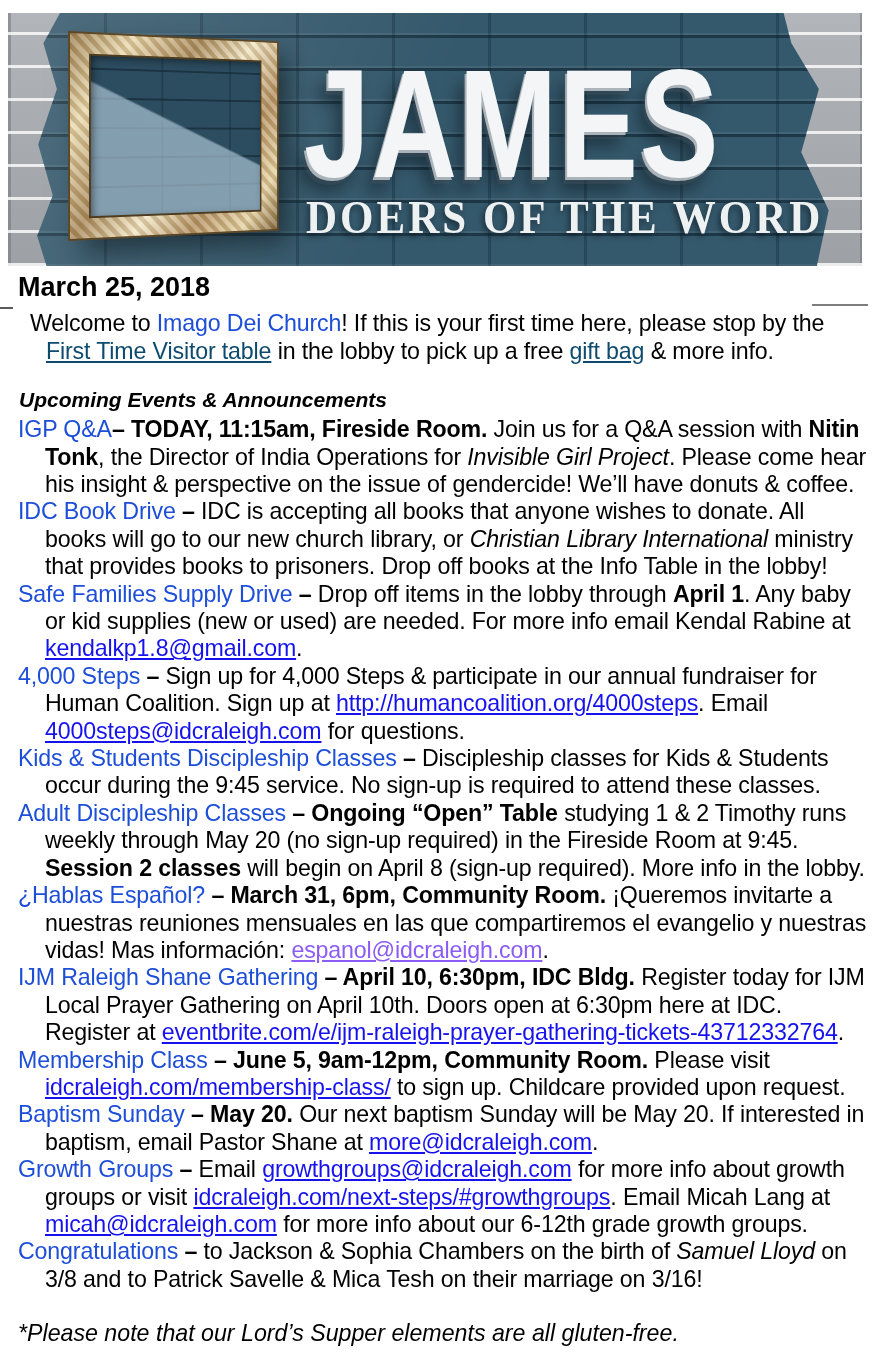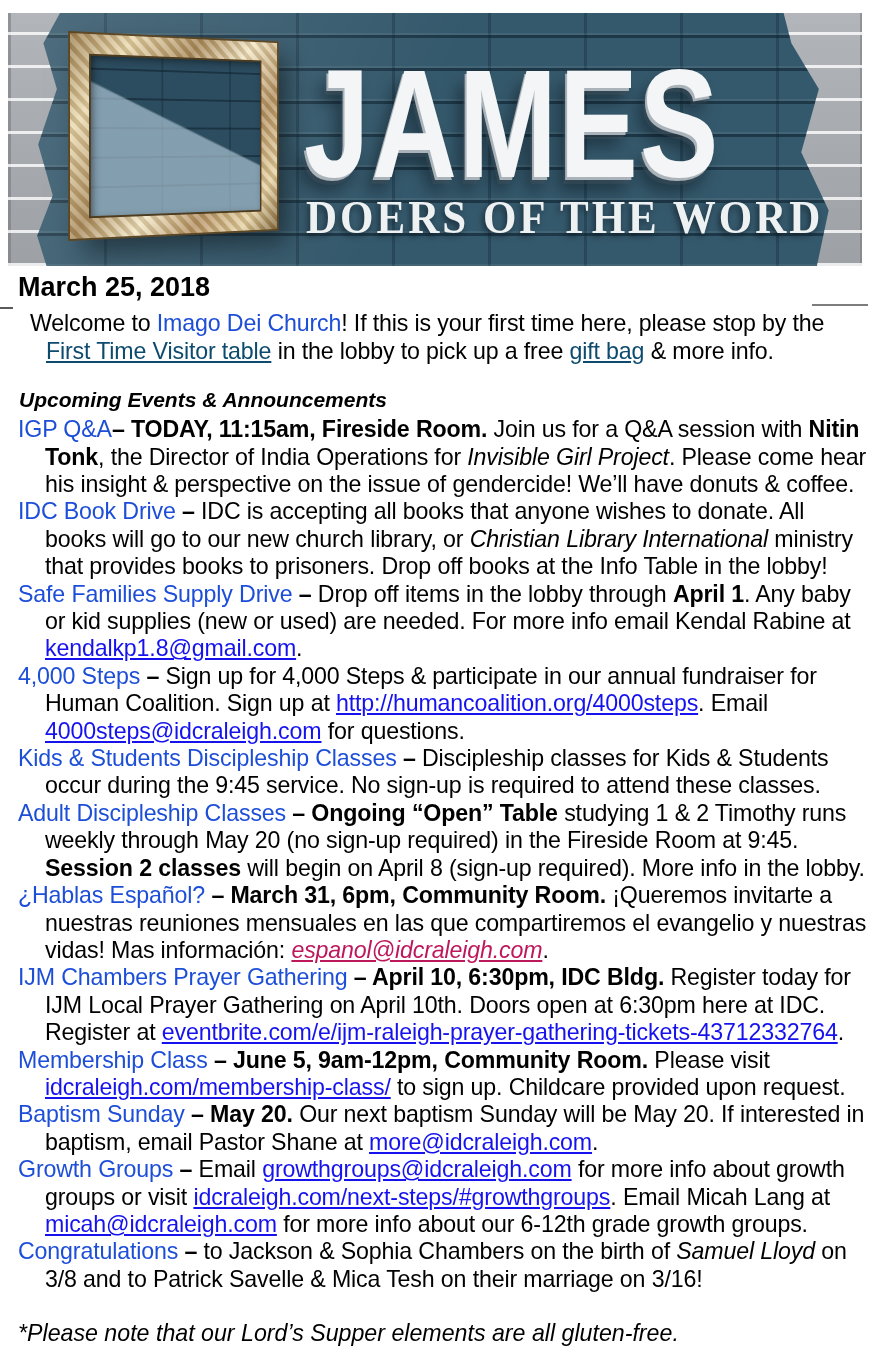--- a/index.html
+++ b/index.html
@@ -81,21 +81,21 @@
     margin:0 4px 0 18px;padding-left:27px;text-indent:-27px;
     font-size:23.2px;line-height:27.4px;letter-spacing:-0.15px;
   }
   .footer-note{margin:27px 0 0 18px;font-size:23.2px;font-style:italic;}
 
   .lead{color:#1d4ed8;font-weight:400;}
   .red{color:#0c4a6e;text-decoration:underline;}
   .b{font-weight:700;text-align:center;}
   .i{font-style:italic;}
   a.link{color:#1512EE;text-decoration:underline;cursor:pointer;}
-  a.vlink{color:#be185d;text-decoration:underline;cursor:pointer;font-style:italic;}
+  a.vlink{color:#8b5cf6;text-decoration:underline;cursor:pointer;}
 </style>
 </head>
 <body>
 
 <div class="page">
 
   <div class="banner">
     <div class="gray-brick gray-left"></div>
     <div class="gray-brick gray-right"></div>
     <div class="frame">
@@ -113,21 +113,21 @@
     <p class="welcome"><span class="">Welcome to </span><span class="lead">Imago Dei Church</span><span class="">! If this is your first time here, please stop by the </span><span class="red">First Time Visitor table</span><span class=""> in the lobby to pick up a free </span><span class="red">gift bag</span><span class=""> &amp; more info.</span></p>
     <h2 class="section-heading">Upcoming Events &amp; Announcements</h2>
     <div class="ann-list">
         <p class="ann"><span class="lead">IGP Q&amp;A</span><span class="b">– TODAY, 11:15am, Fireside Room. </span><span class="">Join us for a Q&amp;A session with </span><span class="b">Nitin Tonk</span><span class="">, the Director of India Operations for </span><span class="i">Invisible Girl Project</span><span class="">. Please come hear his insight &amp; perspective on the issue of gendercide! We’ll have donuts &amp; coffee.</span></p>
         <p class="ann"><span class="lead">IDC Book Drive </span><span class="b">– </span><span class="">IDC is accepting all books that anyone wishes to donate. All books will go to our new church library, or </span><span class="i">Christian Library International</span><span class=""> ministry that provides books to prisoners. Drop off books at the Info Table in the lobby!</span></p>
         <p class="ann"><span class="lead">Safe Families Supply Drive </span><span class="b">– </span><span class="">Drop off items in the lobby through </span><span class="b">April 1</span><span class="">. Any baby or kid supplies (new or used) are needed. For more info email Kendal Rabine at </span><a class="link" href="#">kendalkp1.8@gmail.com</a><span class="">.</span></p>
         <p class="ann"><span class="lead">4,000 Steps </span><span class="b">– </span><span class="">Sign up for 4,000 Steps &amp; participate in our annual fundraiser for Human Coalition. Sign up at </span><a class="link" href="#">http://humancoalition.org/4000steps</a><span class="">. Email </span><a class="link" href="#">4000steps@idcraleigh.com</a><span class=""> for questions.</span></p>
         <p class="ann"><span class="lead">Kids &amp; Students Discipleship Classes </span><span class="b">– </span><span class="">Discipleship classes for Kids &amp; Students occur during the 9:45 service. No sign-up is required to attend these classes.</span></p>
         <p class="ann"><span class="lead">Adult Discipleship Classes </span><span class="b">– Ongoing “Open” Table </span><span class="">studying 1 &amp; 2 Timothy runs weekly through May 20 (no sign-up required) in the Fireside Room at 9:45. </span><span class="b">Session 2 classes</span><span class=""> will begin on April 8 (sign-up required). More info in the lobby.</span></p>
         <p class="ann"><span class="lead">¿Hablas Español? </span><span class="b">– March 31, 6pm, Community Room. </span><span class="">¡Queremos invitarte a nuestras reuniones mensuales en las que compartiremos el evangelio y nuestras vidas! Mas información: </span><a class="vlink" href="#">espanol@idcraleigh.com</a><span class="">.</span></p>
-        <p class="ann"><span class="lead">IJM Chambers Prayer Gathering </span><span class="b">– April 10, 6:30pm, IDC Bldg. </span><span class="">Register today for IJM Local Prayer Gathering on April 10th. Doors open at 6:30pm here at IDC. Register at </span><a class="link" href="#">eventbrite.com/e/ijm-raleigh-prayer-gathering-tickets-43712332764</a><span class="">.</span></p>
+        <p class="ann"><span class="lead">IJM Raleigh Shane Gathering </span><span class="b">– April 10, 6:30pm, IDC Bldg. </span><span class="">Register today for IJM Local Prayer Gathering on April 10th. Doors open at 6:30pm here at IDC. Register at </span><a class="link" href="#">eventbrite.com/e/ijm-raleigh-prayer-gathering-tickets-43712332764</a><span class="">.</span></p>
         <p class="ann"><span class="lead">Membership Class </span><span class="b">– June 5, 9am-12pm, Community Room. </span><span class="">Please visit </span><a class="link" href="#">idcraleigh.com/membership-class/</a><span class=""> to sign up. Childcare provided upon request.</span></p>
         <p class="ann"><span class="lead">Baptism Sunday </span><span class="b">– May 20. </span><span class="">Our next baptism Sunday will be May 20. If interested in baptism, email Pastor Shane at </span><a class="link" href="#">more@idcraleigh.com</a><span class="">.</span></p>
         <p class="ann"><span class="lead">Growth Groups </span><span class="b">– </span><span class="">Email </span><a class="link" href="#">growthgroups@idcraleigh.com</a><span class=""> for more info about growth groups or visit </span><a class="link" href="#">idcraleigh.com/next-steps/#growthgroups</a><span class="">. Email Micah Lang at </span><a class="link" href="#">micah@idcraleigh.com</a><span class=""> for more info about our 6-12th grade growth groups.</span></p>
         <p class="ann"><span class="lead">Congratulations </span><span class="b">– </span><span class="">to Jackson &amp; Sophia Chambers on the birth of </span><span class="i">Samuel Lloyd</span><span class=""> on 3/8 and to Patrick Savelle &amp; Mica Tesh on their marriage on 3/16!</span></p>
       </div>
     <p class="footer-note">*Please note that our Lord’s Supper elements are all gluten-free.</p>
   </div>
 
 </div>
 

